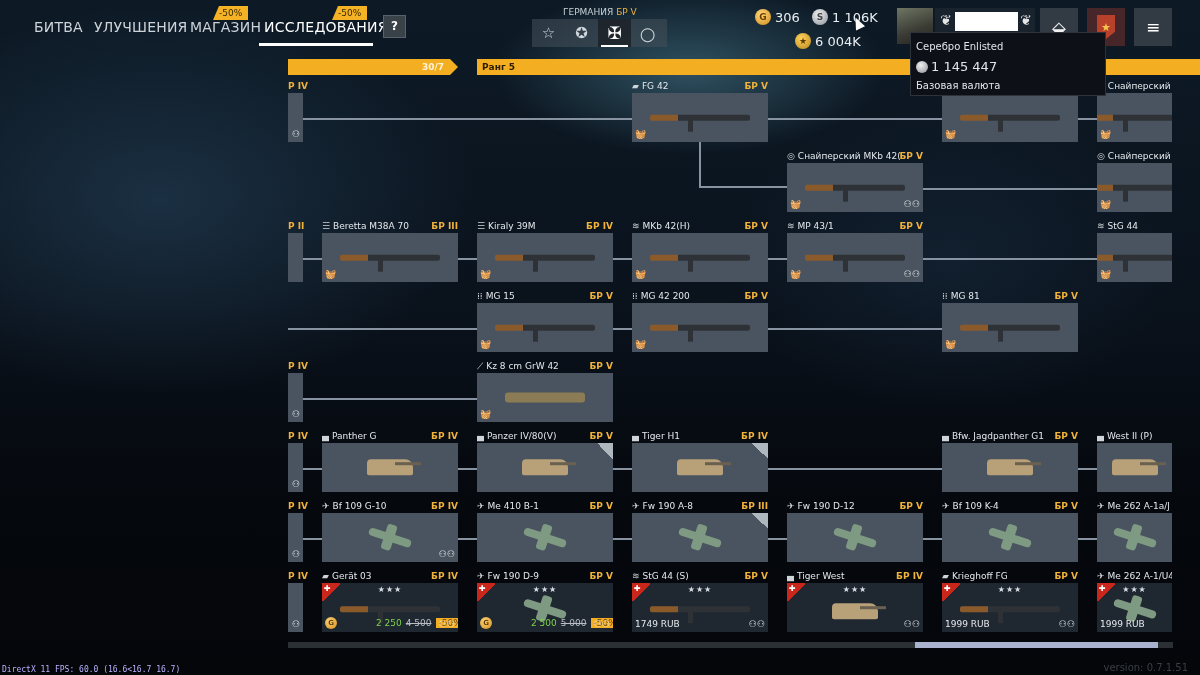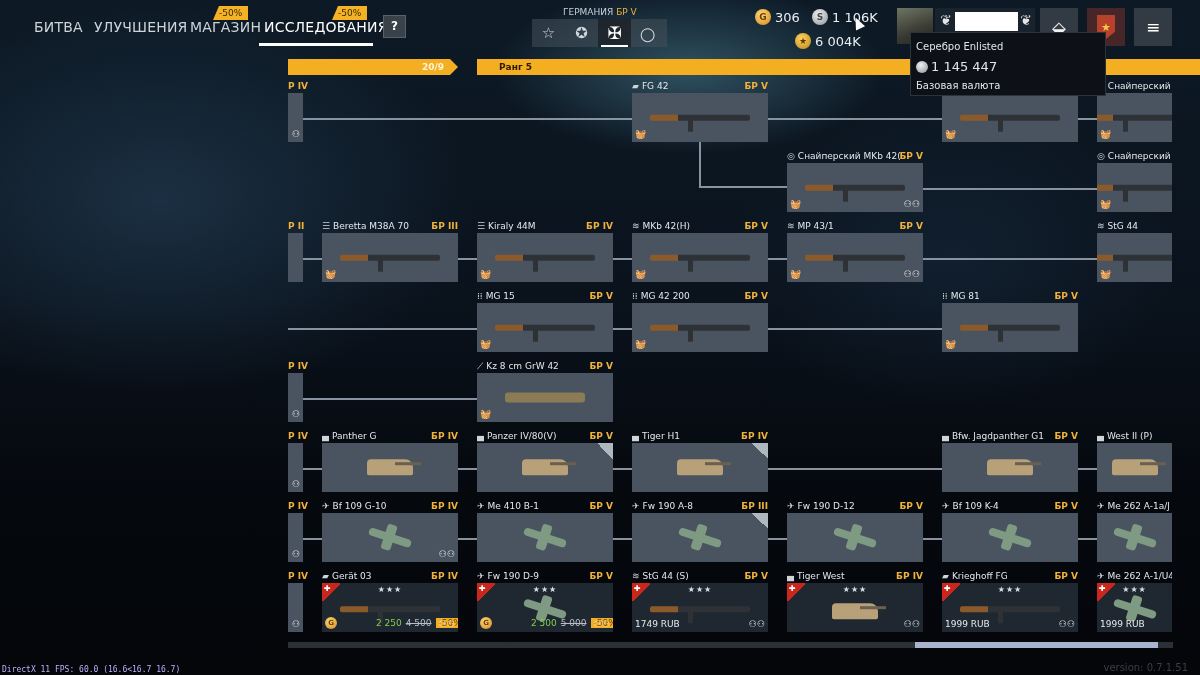--- a/index.html
+++ b/index.html
@@ -49,21 +49,21 @@
 
   
   .tooltip { position: absolute; top: 32px; left: 910px; width: 196px; height: 64px; background: #0d1117; border: 1px solid #2d333a; padding: 8px 5px; font-size: 10px; color: #dfe5ea; z-index: 20; }
   .tooltip .t-title { margin-bottom: 7px; }
   .tooltip .t-value { font-size: 13px; display: flex; align-items: center; margin-bottom: 6px; }
   .tooltip .t-value .coin { width: 12px; height: 12px; margin-right: 3px; }
   .cursor { position: absolute; top: 17px; left: 853px; width: 0; height: 0; border-left: 5px solid transparent; border-right: 5px solid transparent; border-bottom: 12px solid #fff; transform: rotate(-25deg); z-index: 30; }
 
   
   .rank-prev { position: absolute; top: 59px; left: 288px; width: 170px; height: 16px; background: #f4ae22; clip-path: polygon(0 0, 162px 0, 170px 8px, 162px 16px, 0 16px); font-size: 9px; color: #fff3d6; text-align: right; padding-right: 14px; line-height: 16px; font-weight: bold; }
-  .rank-cur { position: absolute; top: 59px; left: 477px; width: 723px; height: 16px; background: #f4ae22; font-size: 9px; color: #2b1c00; padding-left: 22px; line-height: 16px; font-weight: bold; }
+  .rank-cur { position: absolute; top: 59px; left: 477px; width: 723px; height: 16px; background: #f4ae22; font-size: 9px; color: #2b1c00; padding-left: 5px; line-height: 16px; font-weight: bold; }
 
   
   .line { position: absolute; background: #8793a0; }
   .card-label { position: absolute; height: 12px; font-size: 9px; color: #e4e8ec; white-space: nowrap; overflow: hidden; display: flex; align-items: center; }
   .card-label .ic { font-size: 9px; margin-right: 3px; color: #cfd4d8; }
   .card-label .br { position: absolute; right: 0; color: #f0b23a; font-weight: bold; }
   .card { position: absolute; width: 136px; height: 49px; background: #4a5460; cursor: pointer; overflow: hidden; }
   .card.clip-left { width: 15px; }
   .card.clip-right { width: 75px; }
   .card.premium { background: #1f2731; }
@@ -161,21 +161,21 @@
 <div class="tooltip">
   <div class="t-title">Серебро Enlisted</div>
   <div class="t-value">
     <span class="coin silver"></span>
     <span>1 145 447</span>
   </div>
   <div>Базовая валюта</div>
 </div>
 <div class="cursor"></div>
 
-<div class="rank-prev">20/9</div>
+<div class="rank-prev">30/7</div>
 <div class="rank-cur">Ранг 5</div>
 
 <div id="tree">
     <div class="line" style="left: 303px; top: 118px; width: 329px; height: 2px;"></div>
     <div class="line" style="left: 768px; top: 118px; width: 174px; height: 2px;"></div>
     <div class="line" style="left: 1078px; top: 118px; width: 19px; height: 2px;"></div>
     <div class="line" style="left: 923px; top: 188px; width: 174px; height: 2px;"></div>
     <div class="line" style="left: 303px; top: 258px; width: 19px; height: 2px;"></div>
     <div class="line" style="left: 458px; top: 258px; width: 19px; height: 2px;"></div>
     <div class="line" style="left: 613px; top: 258px; width: 19px; height: 2px;"></div>
@@ -269,21 +269,21 @@
       <span class="ic">☰</span>
       <span>Beretta M38A 70</span>
       <span class="br">БР III</span>
     </div>
     <div class="card" style="left: 322px; top: 233px;">
       <div class="sil gun"></div>
       <span class="shop">🧺</span>
     </div>
     <div class="card-label" style="left: 477px; top: 220px; width: 136px;">
       <span class="ic">☰</span>
-      <span>Kiraly 44M</span>
+      <span>Kiraly 39M</span>
       <span class="br">БР IV</span>
     </div>
     <div class="card" style="left: 477px; top: 233px;">
       <div class="sil gun"></div>
       <span class="shop">🧺</span>
     </div>
     <div class="card-label" style="left: 632px; top: 220px; width: 136px;">
       <span class="ic">≋</span>
       <span>MKb 42(H)</span>
       <span class="br">БР V</span>

